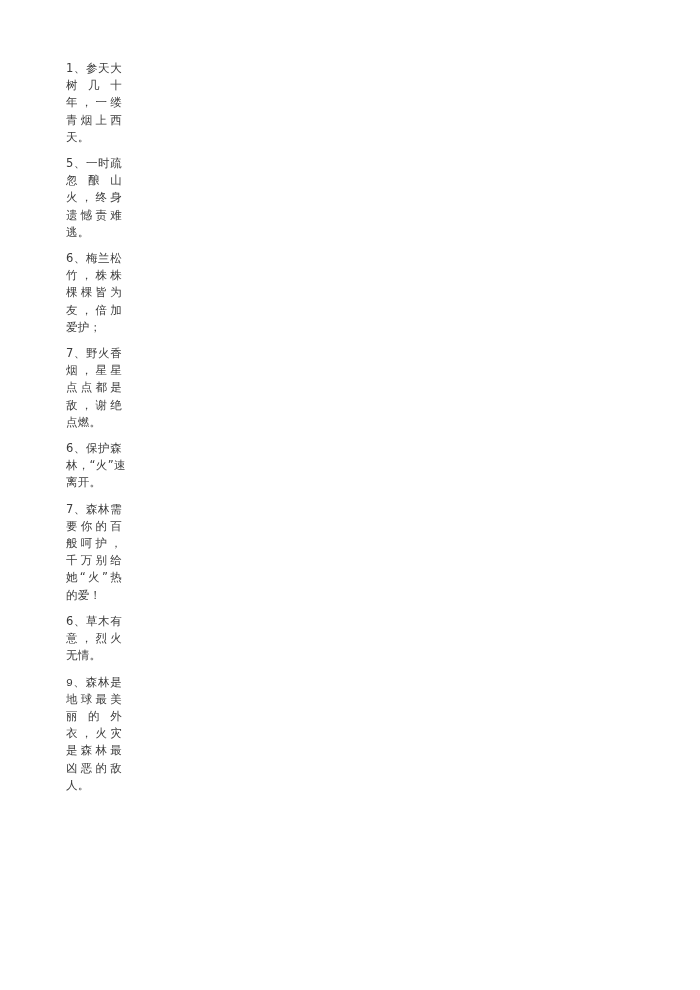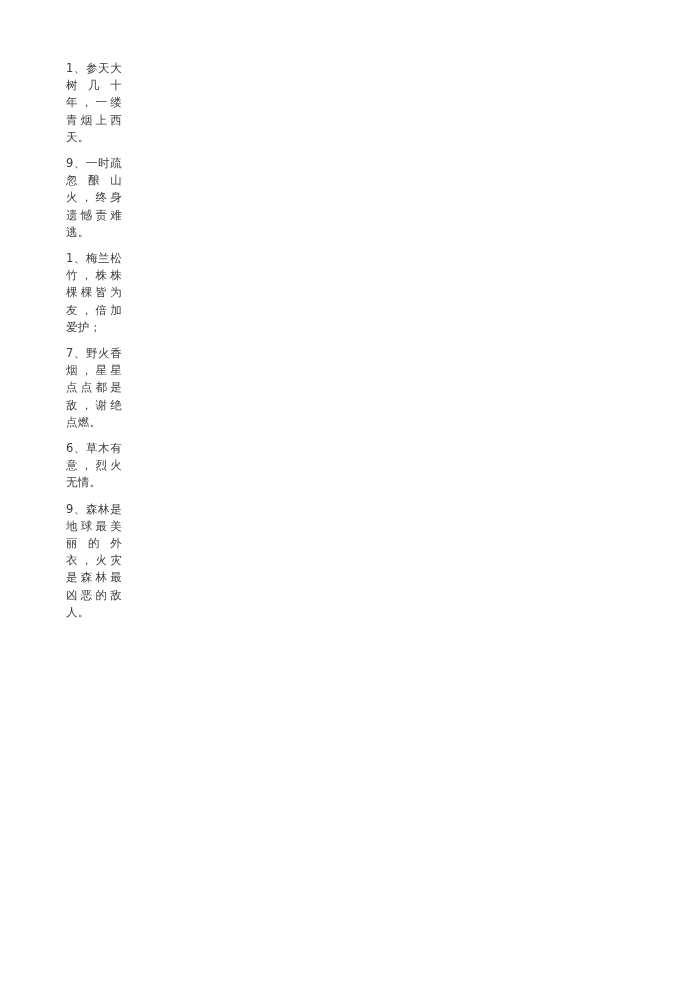--- a/index.html
+++ b/index.html
@@ -32,27 +32,30 @@
     line-height: 17.2px;
     letter-spacing: 0.3px;
     color: #3c3c3c;
     margin: 0 0 9px 0;
     word-break: break-all;
     text-align: justify;
     text-justify: inter-character;
   }
   .para:last-child {
     margin-bottom: 12px;
+    font-family: Liberation Mono, monospace;
   }
 </style>
 </head>
 <body>
 
 <div class="page">
   <div class="content-column">
     <p class="para">1、参天大树几十年，一缕青烟上西天。</p>
-    <p class="para">9、一时疏忽酿山火，终身遗憾责难逃。</p>
-    <p class="para">1、梅兰松竹，株株棵棵皆为友，倍加爱护；</p>
+    <p class="para">5、一时疏忽酿山火，终身遗憾责难逃。</p>
+    <p class="para">6、梅兰松竹，株株棵棵皆为友，倍加爱护；</p>
     <p class="para">7、野火香烟，星星点点都是敌，谢绝点燃。</p>
+    <p class="para">6、保护森林，“火”速离开。</p>
+    <p class="para">7、森林需要你的百般呵护，千万别给她“火”热的爱！</p>
     <p class="para">6、草木有意，烈火无情。</p>
     <p class="para">9、森林是地球最美丽的外衣，火灾是森林最凶恶的敌人。</p>
   </div>
 </div>
 
 </body></html>

